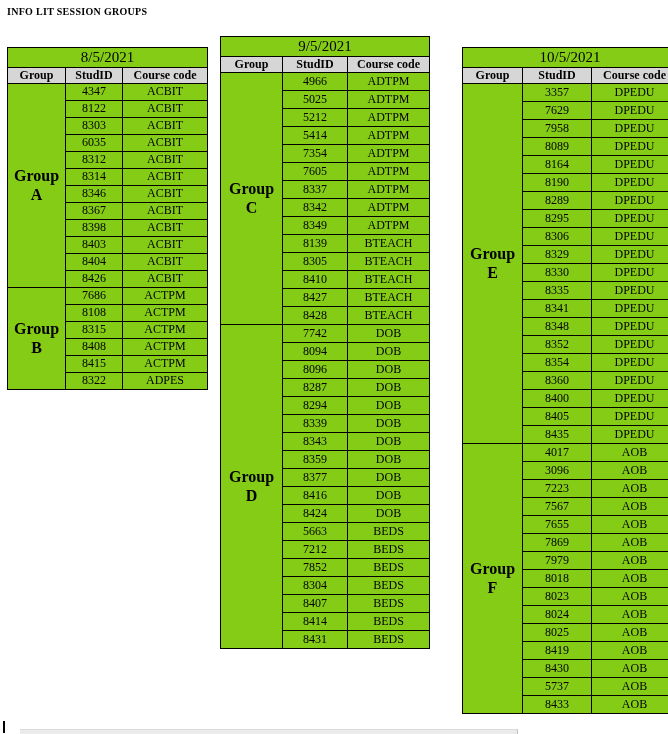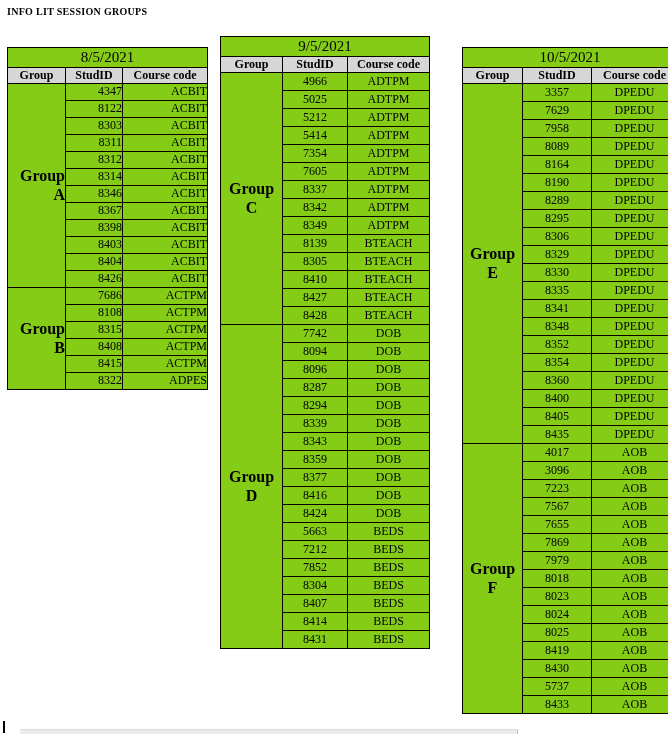--- a/index.html
+++ b/index.html
@@ -21,21 +21,21 @@
   .date-cell{font-size:15px;font-weight:normal;height:19px;}
   .head-cell{background:#d6d6d6;font-size:12px;font-weight:bold;height:15px;}
   .stud-cell,.course-cell{font-size:12px;}
   .group-cell{font-size:16px;font-weight:bold;line-height:1.2;}
   .t1{left:7px;top:47px;width:200px;}
   .t2{left:220px;top:36px;width:209px;}
   .t3{left:442px;top:47px;width:215px;margin-left:20px;}
   .t1 col.c1{width:58px}.t1 col.c2{width:57px}.t1 col.c3{width:85px}
   .t2 col.c1{width:62px}.t2 col.c2{width:65px}.t2 col.c3{width:82px}
   .t3 col.c1{width:60px}.t3 col.c2{width:69px}.t3 col.c3{width:86px}
-  .t1 tbody td{height:16px;text-align:right;}
+  .t1 tbody td{height:16px;}
   .t2 tbody td{height:17px;}
   .t3 tbody td{height:17px;}
   .text-caret{
     position:absolute;left:3px;top:721px;width:2px;height:12px;background:#000;
   }
   .bottom-strip{
     position:absolute;left:20px;top:729px;width:497px;height:5px;
     background:#ebebeb;border-top:1px solid #dcdcdc;border-right:1px solid #bfbfbf;
   }
 </style>
@@ -69,21 +69,21 @@
         </tr>
         <tr>
           <td class="stud-cell">8122</td>
           <td class="course-cell">ACBIT</td>
         </tr>
         <tr>
           <td class="stud-cell">8303</td>
           <td class="course-cell">ACBIT</td>
         </tr>
         <tr>
-          <td class="stud-cell">8311</td>
+          <td class="stud-cell">6035</td>
           <td class="course-cell">ACBIT</td>
         </tr>
         <tr>
           <td class="stud-cell">8312</td>
           <td class="course-cell">ACBIT</td>
         </tr>
         <tr>
           <td class="stud-cell">8314</td>
           <td class="course-cell">ACBIT</td>
         </tr>

